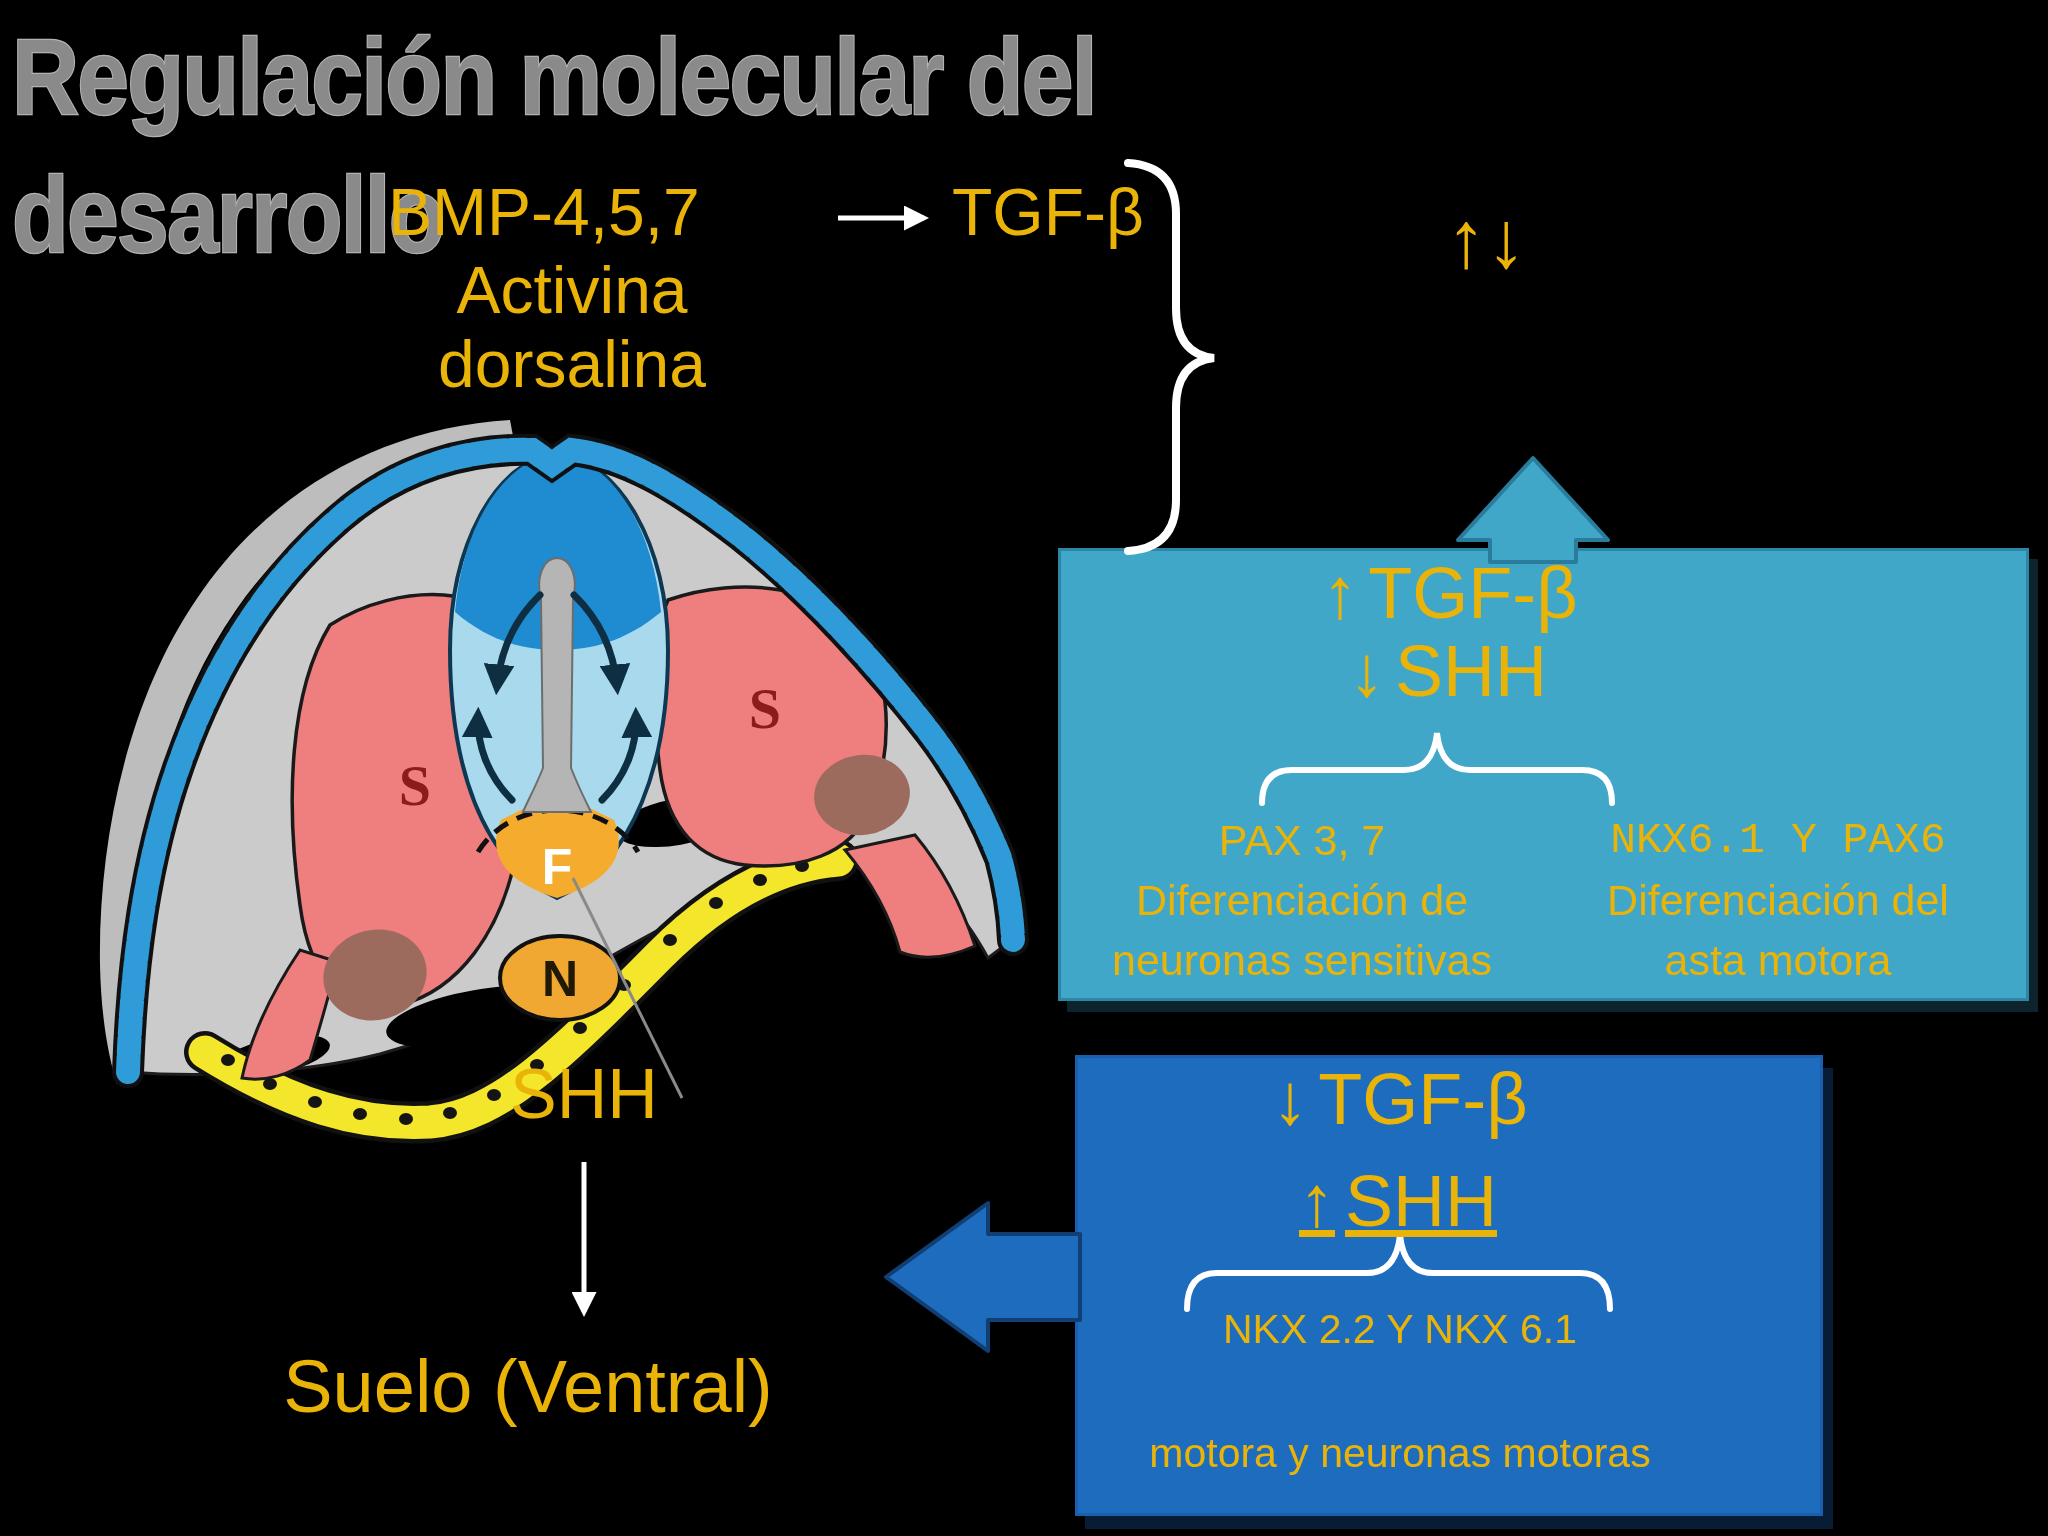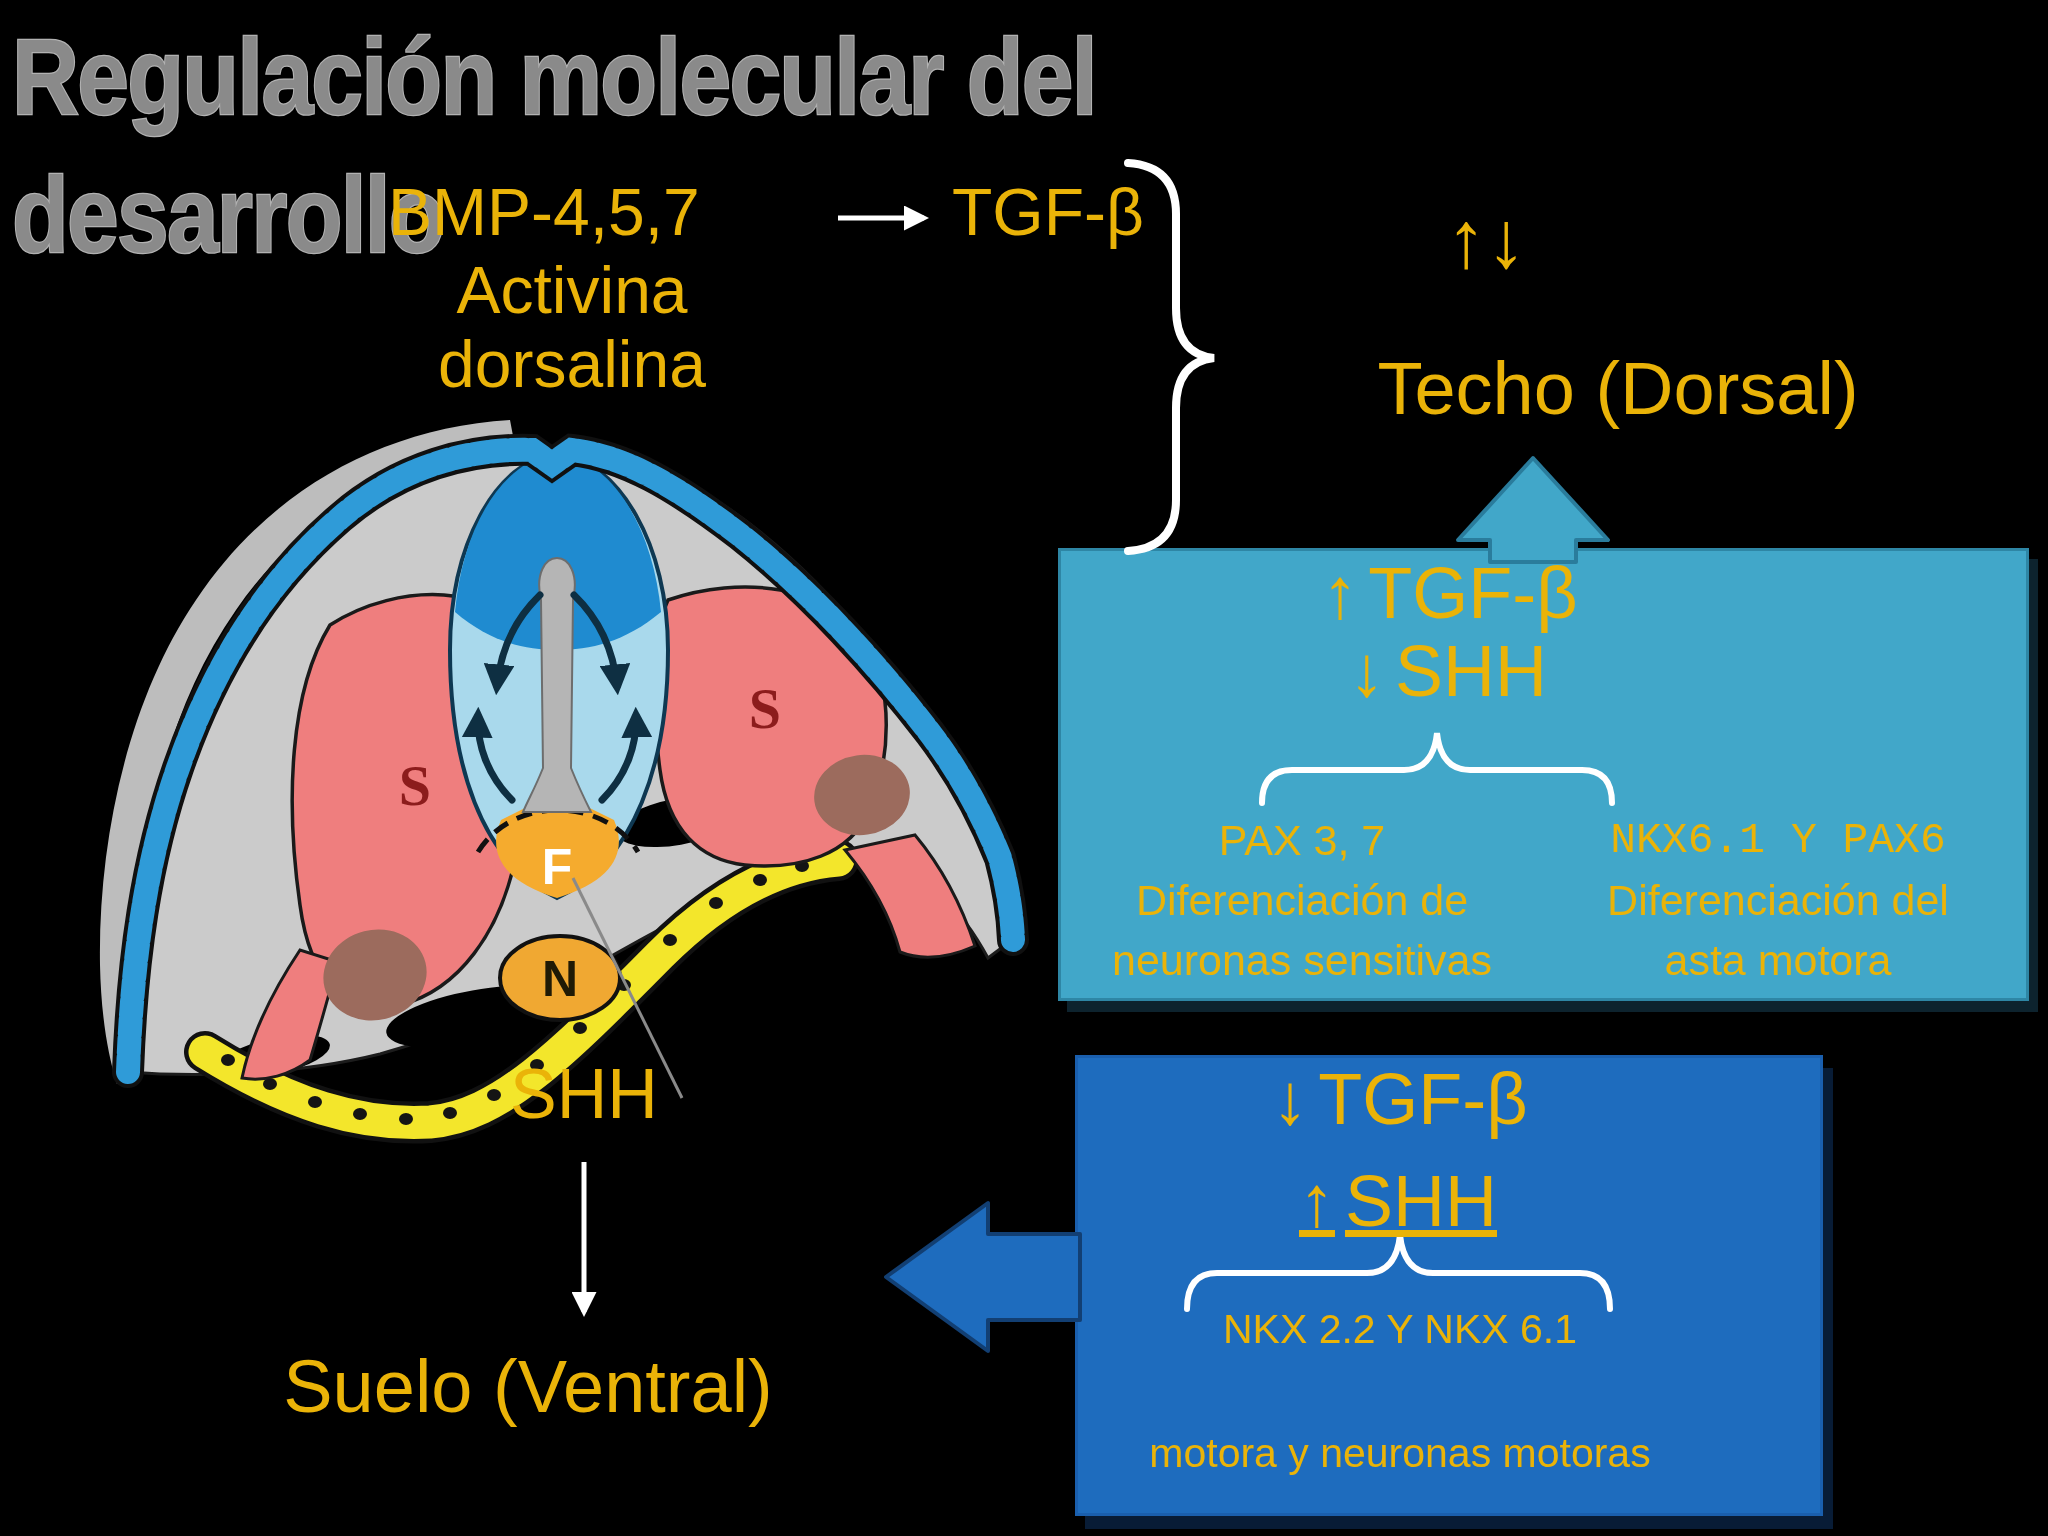--- a/index.html
+++ b/index.html
@@ -141,21 +141,20 @@
 
   <div class="title" style="left:12px;top:14px;">Regulación molecular del</div>
   <div class="title" style="left:12px;top:152px;">desarrollo</div>
 
   <div class="t" style="left:388px;top:178px;font-size:66px;">BMP-4,5,7</div>
   <div class="t" style="left:952px;top:178px;font-size:66px;">TGF-β</div>
   <div class="t ctr" style="left:572px;top:256px;font-size:66px;">Activina</div>
   <div class="t ctr" style="left:572px;top:330px;font-size:66px;">dorsalina</div>
 
   <div class="t" style="left:1446px;top:198px;font-size:80px;">↑↓</div>
-  <div class="t ctr" style="left:1618px;top:350px;font-size:74px;">Techo (Dorsal)</div>
 
   <div class="t ctr head58" style="left:1450px;top:556px;">
     <span class="arrowglyph">↑</span><span>TGF-β</span>
   </div>
   <div class="t ctr head58" style="left:1448px;top:634px;">
     <span class="arrowglyph">↓</span><span>SHH</span>
   </div>
   <div class="t ctr sub43" style="left:1302px;top:818px;">PAX 3, 7</div>
   <div class="t ctr sub43" style="left:1302px;top:878px;">Diferenciación de</div>
   <div class="t ctr sub43" style="left:1302px;top:938px;">neuronas sensitivas</div>

